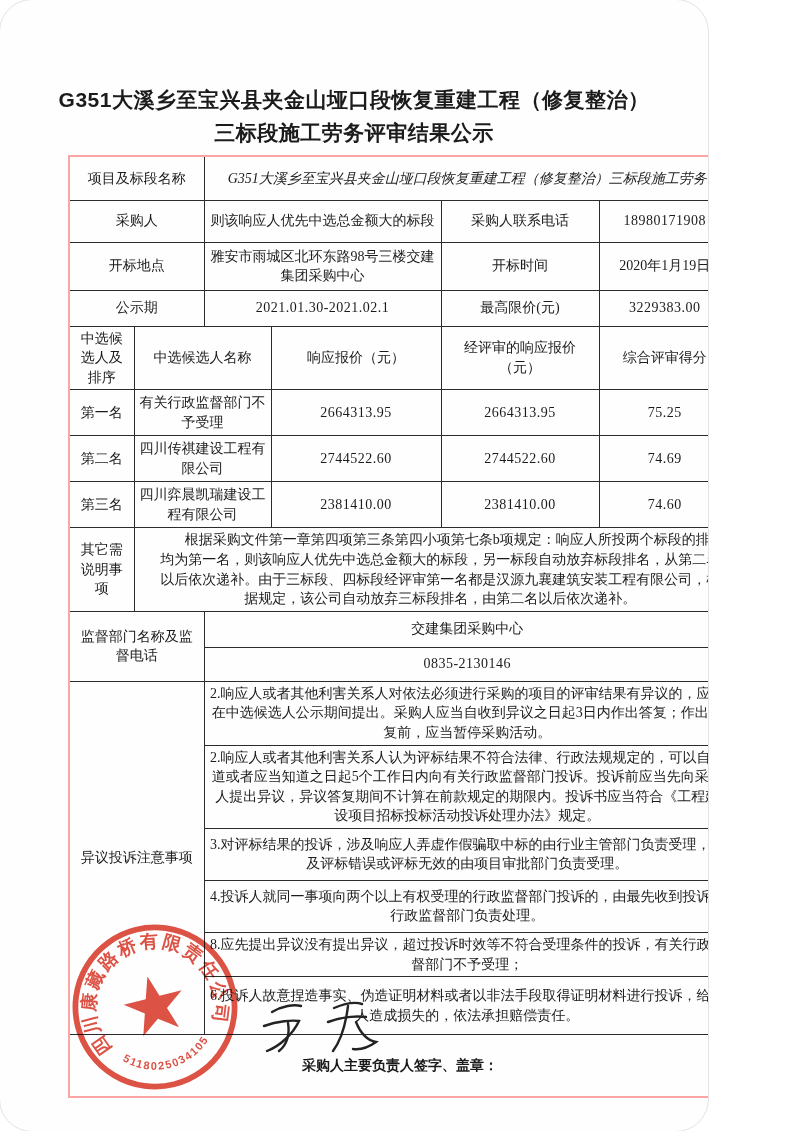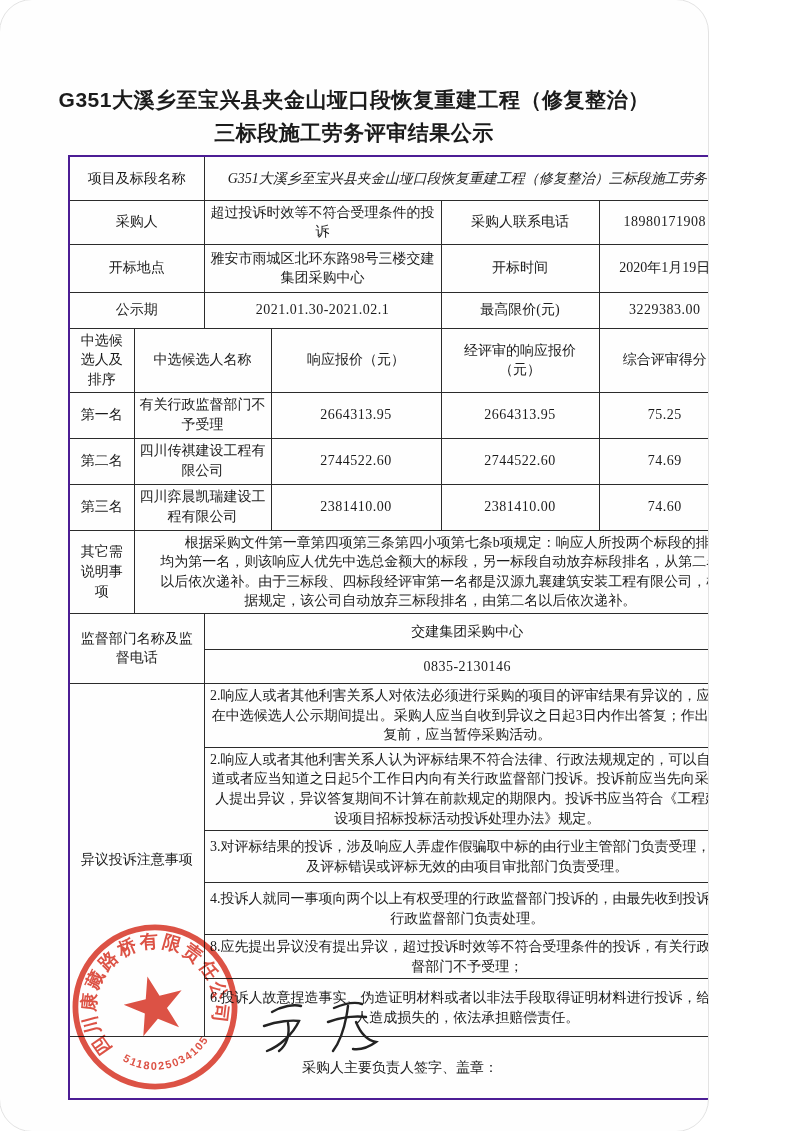--- a/index.html
+++ b/index.html
@@ -20,21 +20,21 @@
     font-weight:bold;
     font-size:21px;
     line-height:1.55;
     letter-spacing:.5px;
   }
   table.main{
     border-collapse:collapse;
     table-layout:fixed;
     width:662px;
     margin:6px 0 0 68px;
-    border:2px solid #4c1d95;
+    border:2px solid #fca5a5;
   }
   table.main td{
     border:1.6px solid #2b2b2b;
     font-size:14px;
     text-align:center;
     vertical-align:middle;
     padding:2px 4px;
     line-height:1.4;
     word-break:break-all;
   }
@@ -49,20 +49,21 @@
     text-align:left;
     padding:6px 10px;
     line-height:1.5;
   }
   .num{font-family:Liberation Serif, serif;letter-spacing:.5px;}
   .sig-row-cell{
     text-align:left;
     padding-left:6px;
     font-size:14px;
     position:relative;
+    font-weight:bold;
   }
   
   .stamp{
     position:absolute;
     left:66px;top:918px;
     width:178px;height:178px;
     transform:rotate(-14deg);
     opacity:.88;
     mix-blend-mode:multiply;
     pointer-events:none;
@@ -93,21 +94,21 @@
     </colgroup>
 
     <tbody>
         <tr style="height:44px">
       <td colspan="2">项目及标段名称</td>
       <td colspan="4" class="val-left">G351大溪乡至宝兴县夹金山垭口段恢复重建工程（修复整治）三标段施工劳务</td>
     </tr>
 
     <tr style="height:42px">
       <td colspan="2">采购人</td>
-      <td colspan="2">超过投诉时效等不符合受理条件的投诉</td>
+      <td colspan="2">则该响应人优先中选总金额大的标段</td>
       <td>采购人联系电话</td>
       <td class="num">18980171908</td>
     </tr>
 
     <tr style="height:48px">
       <td colspan="2">开标地点</td>
       <td colspan="2">雅安市雨城区北环东路98号三楼交建集团采购中心</td>
       <td>开标时间</td>
       <td>2020年1月19日</td>
     </tr>

